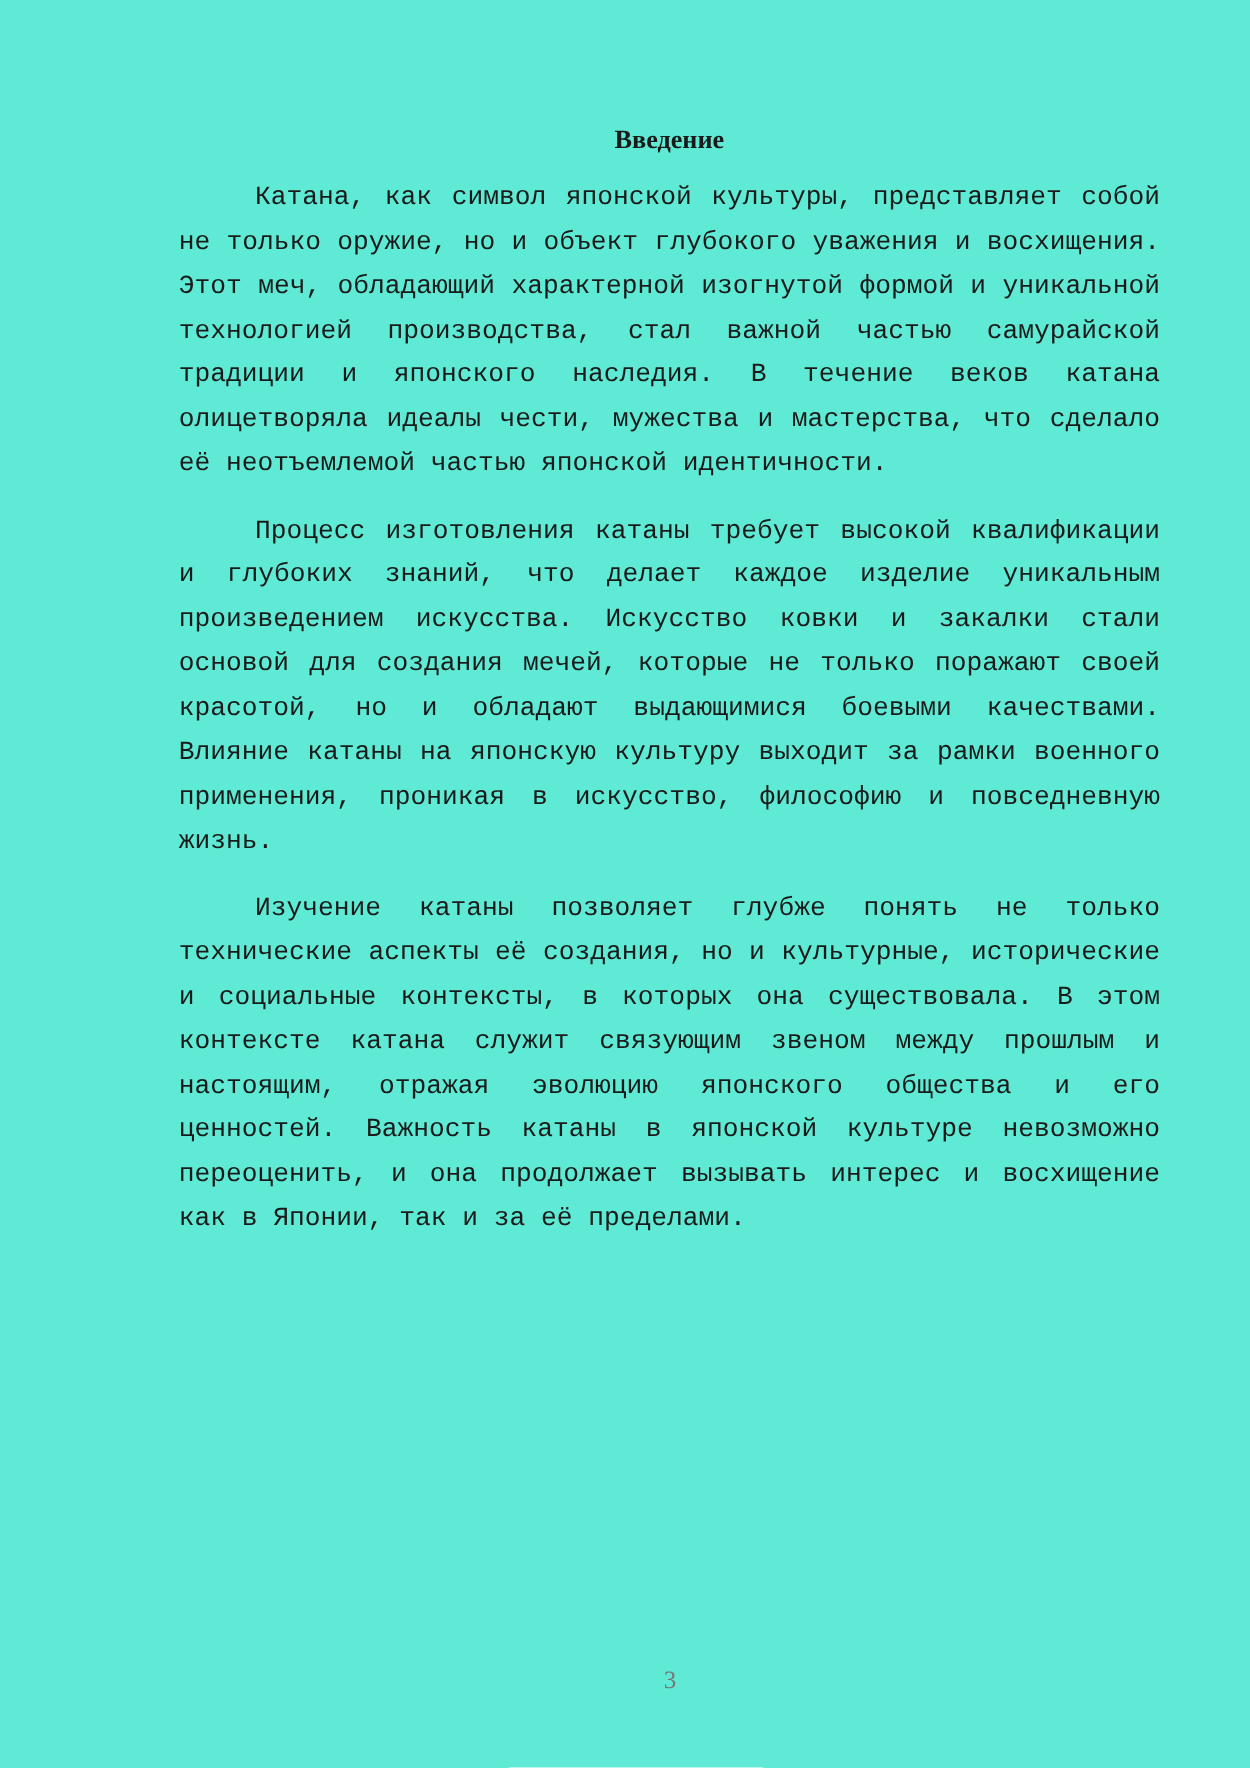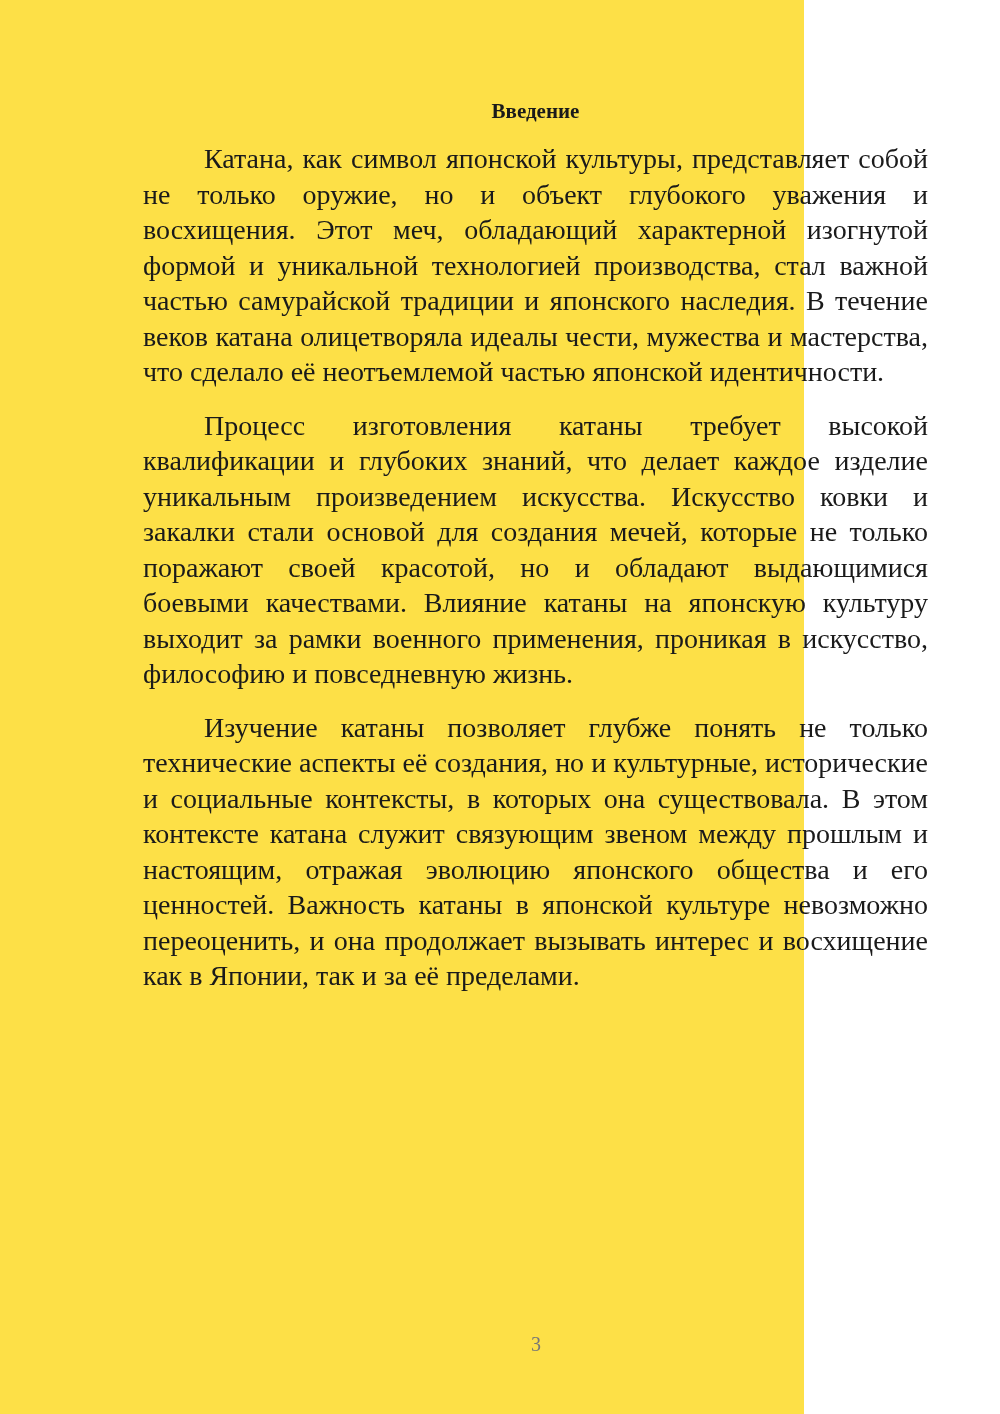--- a/index.html
+++ b/index.html
@@ -11,48 +11,49 @@
       width: 1000px;
       height: 1414px;
       position: relative;
       overflow: hidden;
       font-family: "Liberation Serif", "DejaVu Serif", serif;
       color: #1a1a1a;
     }
     .page {
       position: absolute;
       left: 0; top: 0;
-      width: 804px;
+      width: 1000px;
       height: 1414px;
-      background: #fde047;
+      background: #5eead4;
     }
     .heading {
       position: absolute;
       top: 98px;
       left: 143px;
       width: 785px;
       text-align: center;
       font-weight: bold;
       font-size: 21px;
       line-height: 26px;
       padding-left: 0;
     }
     .body-text {
       position: absolute;
       left: 143px;
       top: 141px;
       width: 785px;
     }
     .para {
       margin: 0 0 18px 0;
-      font-size: 28px;
+      font-size: 21px;
       line-height: 35.5px;
       text-align: justify;
       text-indent: 61px;
       letter-spacing: 0px;
+      font-family: Liberation Mono, monospace;
     }
     .page-number {
       position: absolute;
       top: 1333px;
       left: 0;
       width: 1072px;
       text-align: center;
       font-size: 20px;
       color: #777777;
     }

